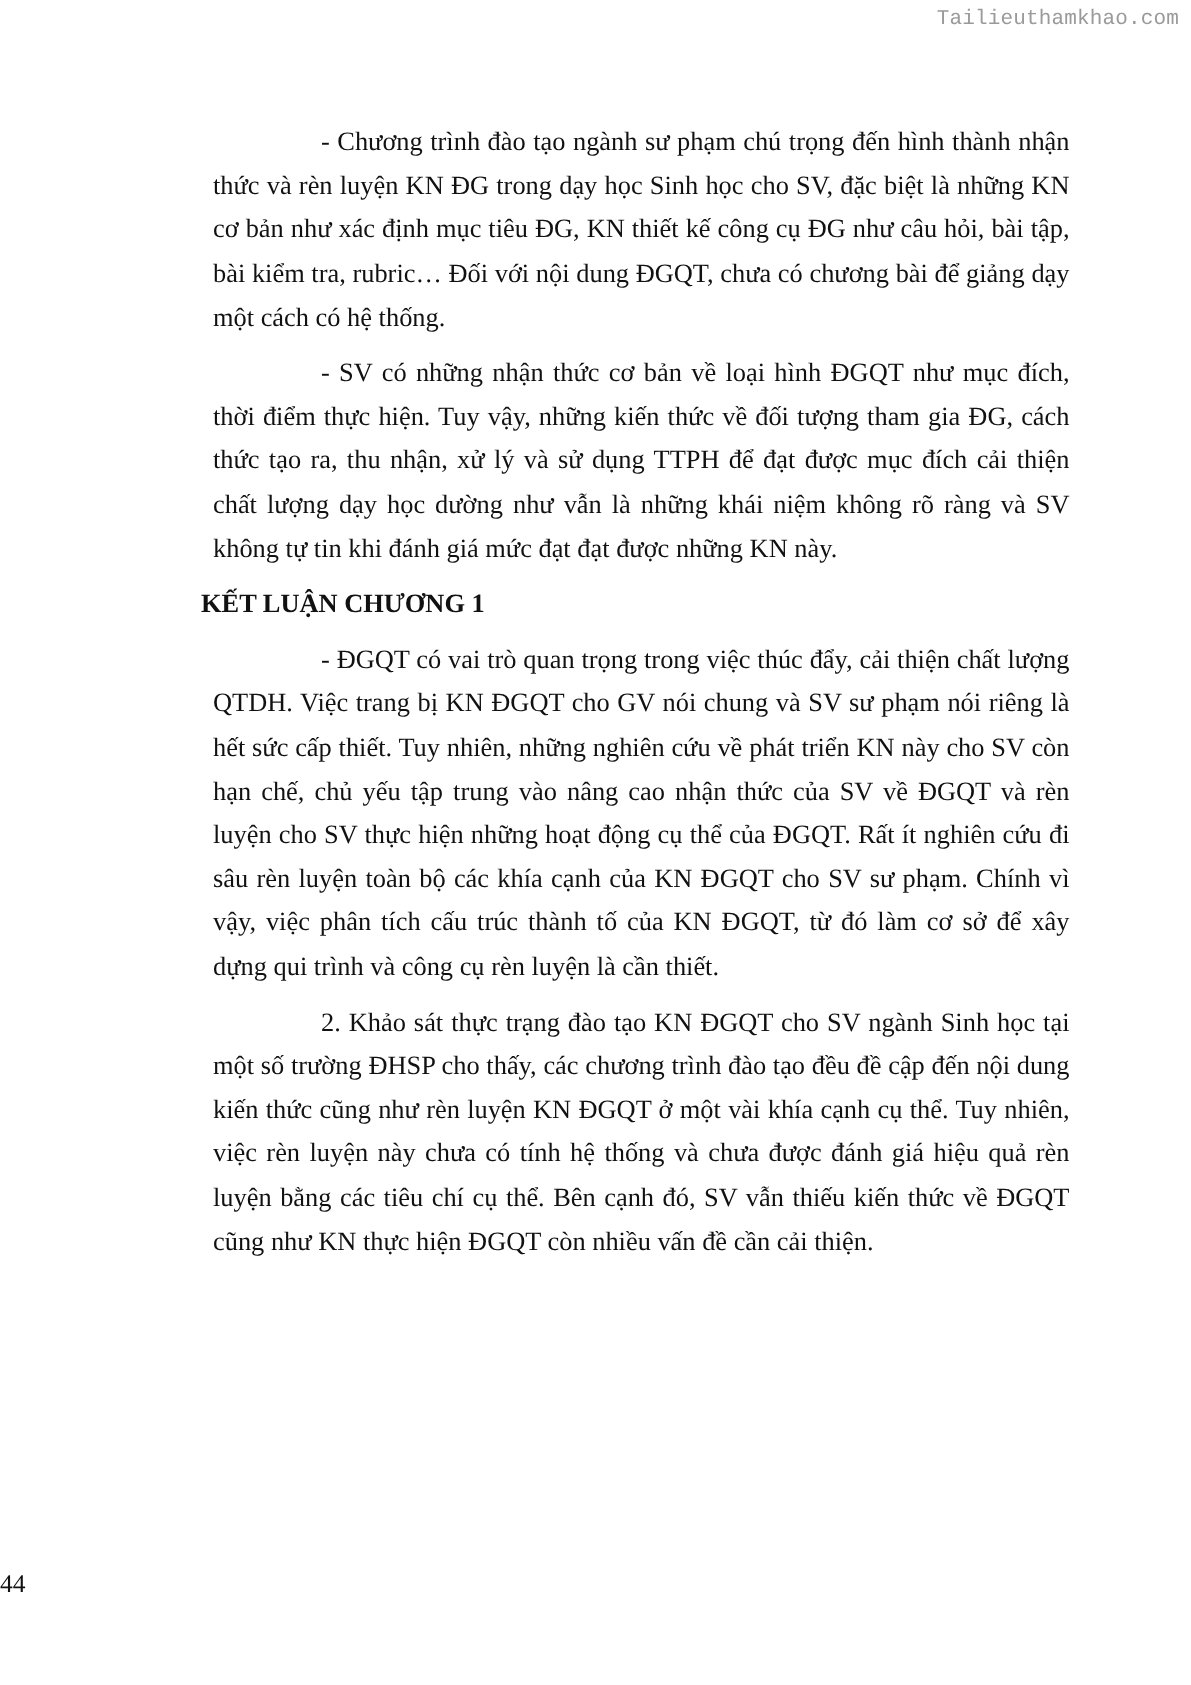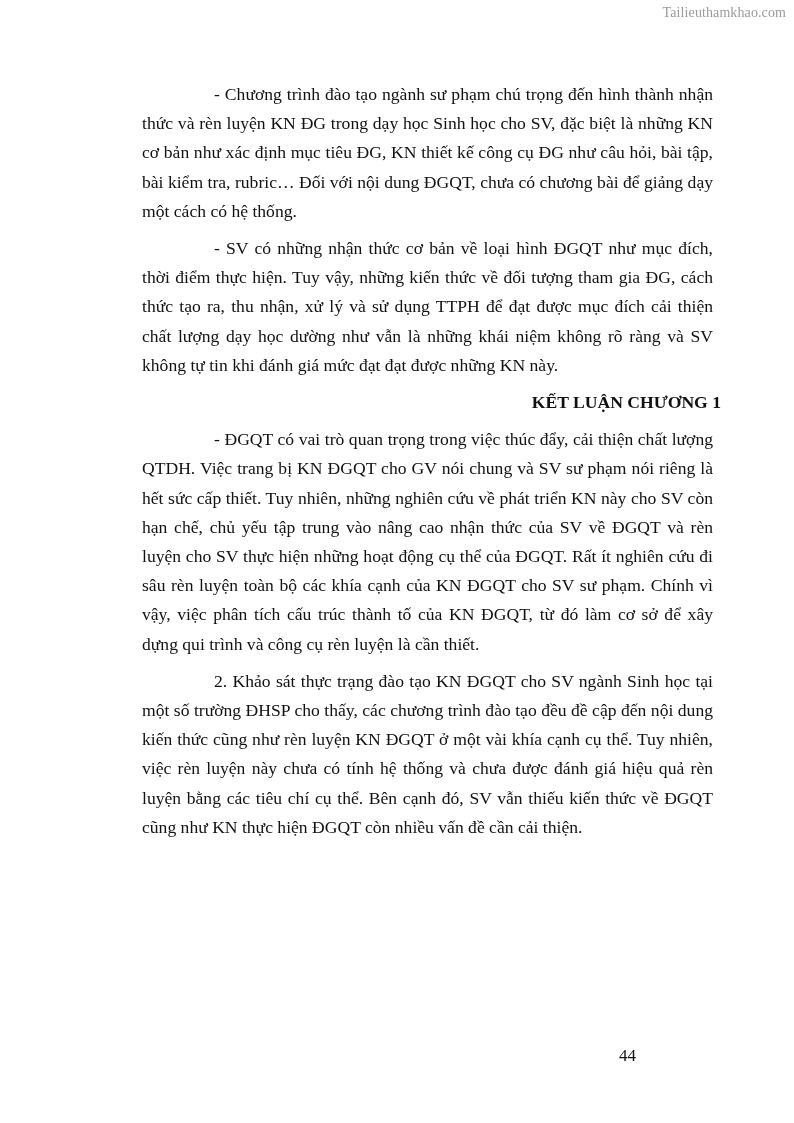--- a/index.html
+++ b/index.html
@@ -12,21 +12,21 @@
       height: 1123px;
       position: relative;
       overflow: hidden;
       font-family: "Liberation Serif", "DejaVu Serif", serif;
       color: #111111;
     }
     .watermark {
       position: absolute;
       top: 5px;
       right: 8px;
-      font-family: Liberation Serif, serif;
+      font-family: Liberation Mono, monospace;
       font-size: 14px;
       color: #9a9a9a;
       letter-spacing: 0.1px;
     }
     .page-body {
       position: absolute;
       left: 134px;
       top: 72px;
       width: 587px;
     }
@@ -35,28 +35,28 @@
       font-size: 17.6px;
       line-height: 29.2px;
       text-align: justify;
       text-indent: 72px;
     }
     .heading {
       margin: 0;
       font-size: 17.6px;
       line-height: 29.2px;
       font-weight: bold;
-      text-align: right;
+      text-align: left;
     }
     .page-number {
       position: absolute;
       top: 1046px;
       left: 0;
       width: 636px;
-      text-align: right;
+      text-align: left;
       font-size: 17px;
     }
   </style>
 </head>
 <body>
 
 <div class="watermark">Tailieuthamkhao.com</div>
 
 <div class="page-body">
   <p class="para">- Chương trình đào tạo ngành sư phạm chú trọng đến hình thành nhận thức và rèn luyện KN ĐG trong dạy học Sinh học cho SV, đặc biệt là những KN cơ bản như xác định mục tiêu ĐG, KN thiết kế công cụ ĐG như câu hỏi, bài tập, bài kiểm tra, rubric… Đối với nội dung ĐGQT, chưa có chương bài để giảng dạy một cách có hệ thống.</p>

